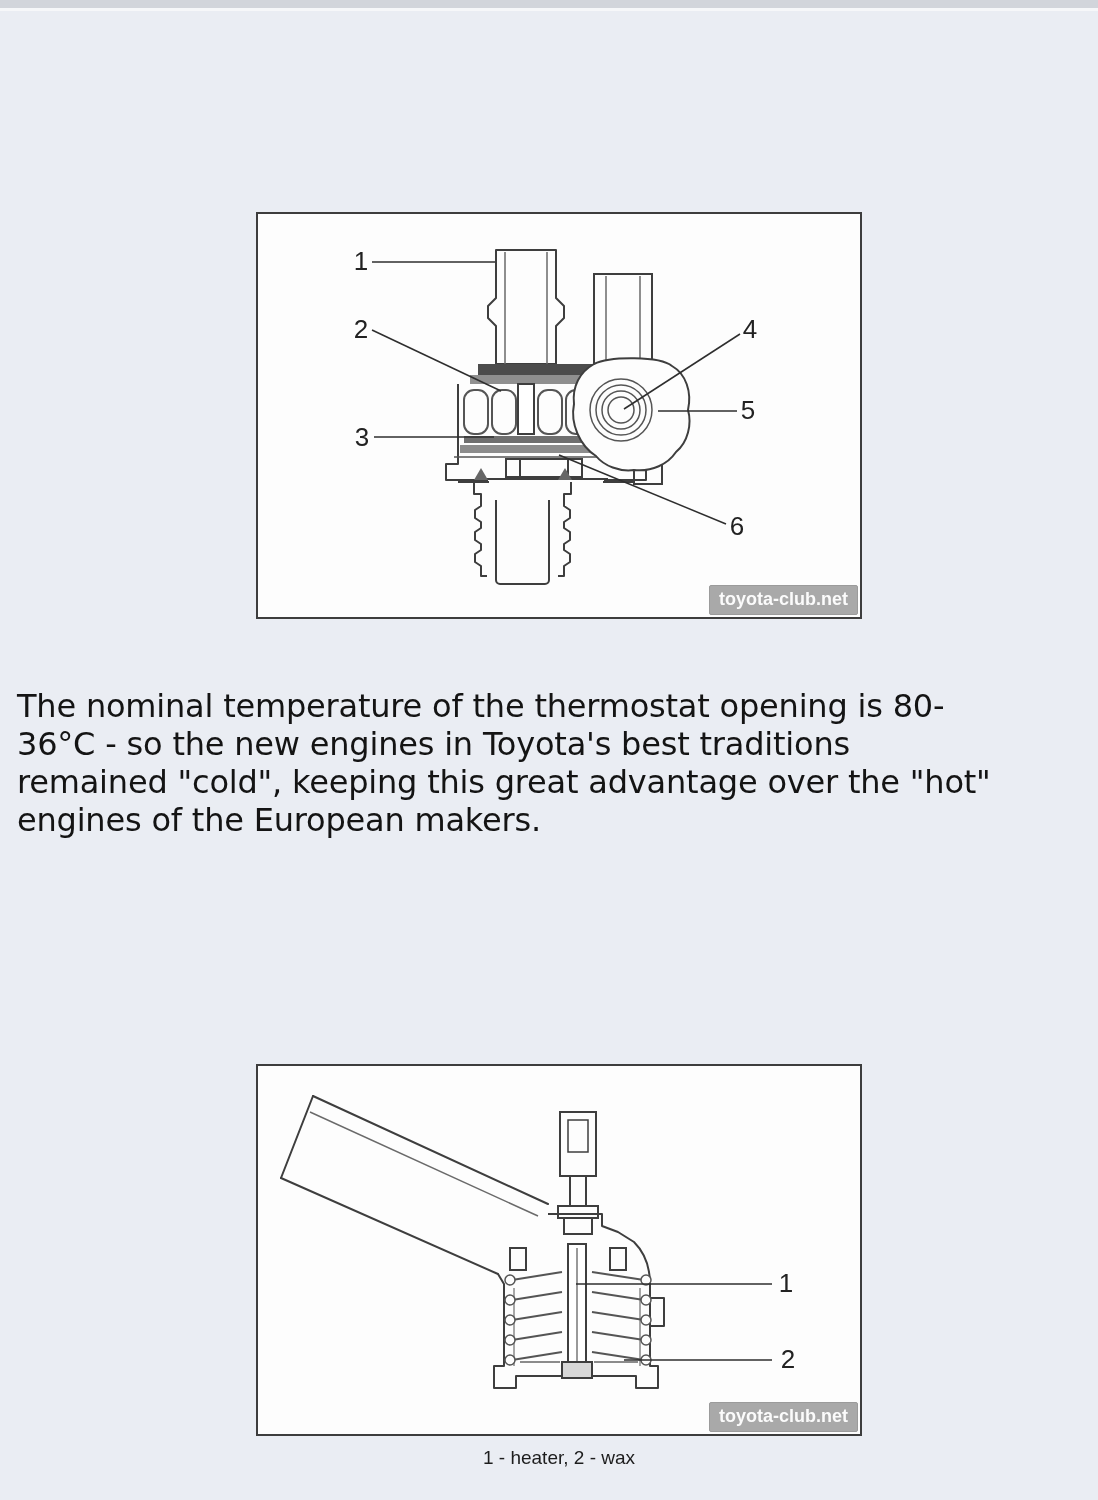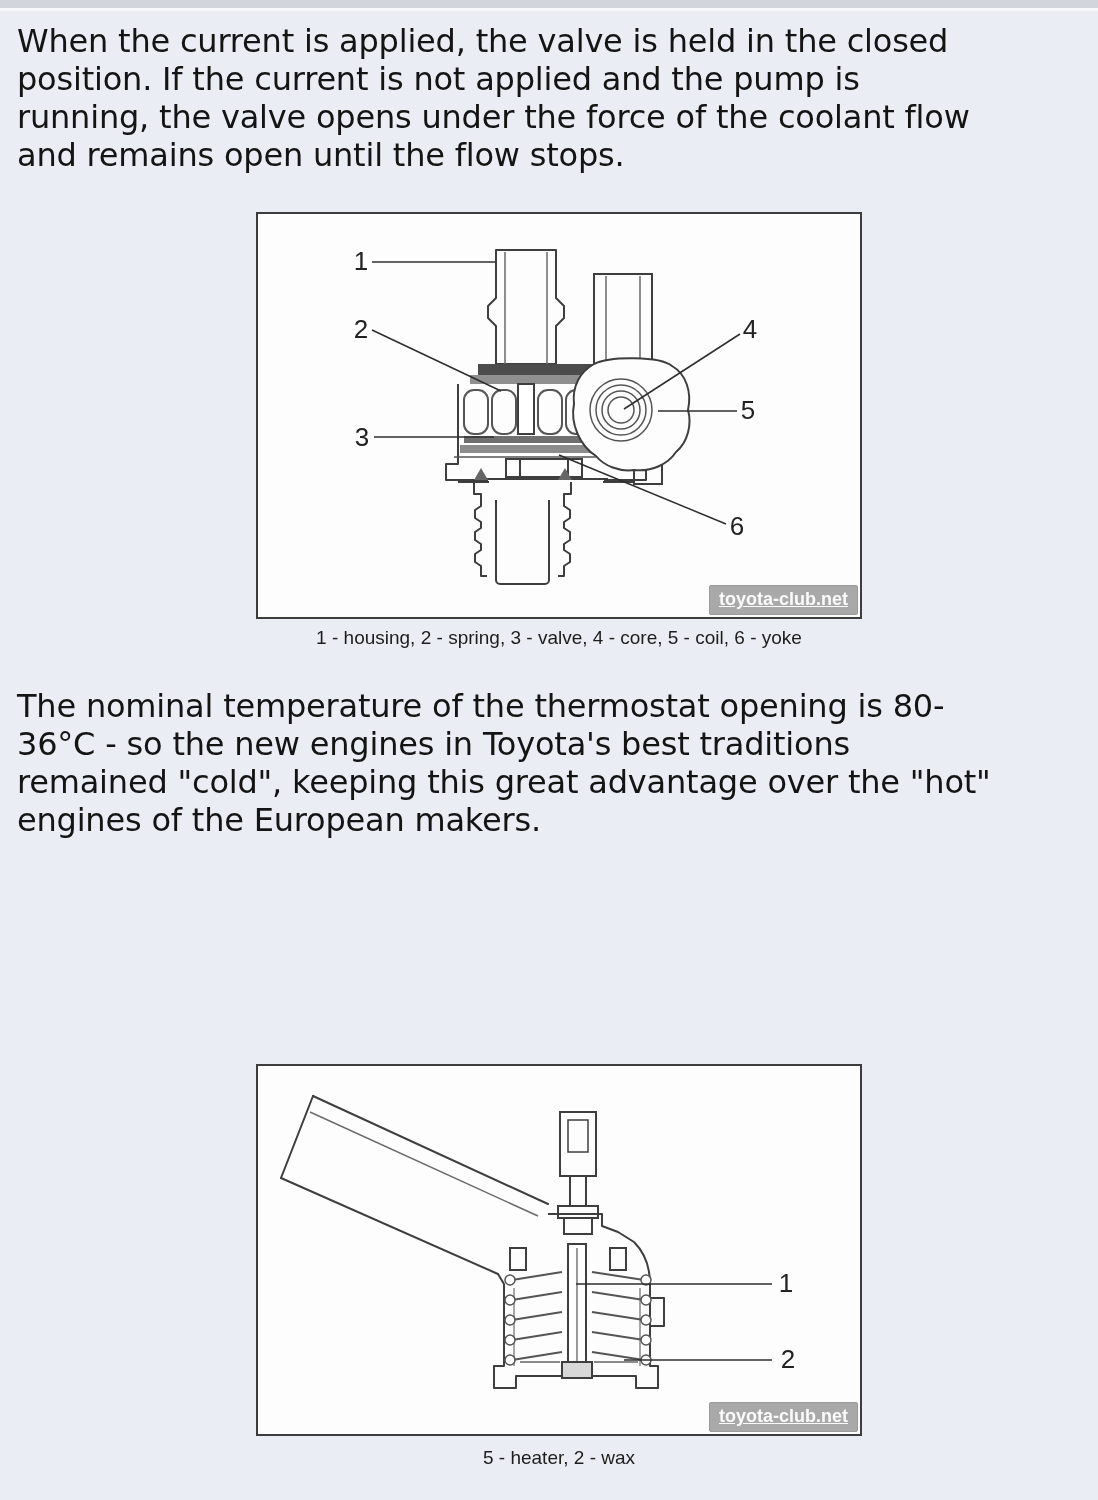--- a/index.html
+++ b/index.html
@@ -52,21 +52,20 @@
     right: 2px;
     bottom: 2px;
     background: #a9a9a9;
     border: 1px solid #9b9b9b;
     color: #fbfbfb;
     font-family: "Liberation Sans", sans-serif;
     font-weight: bold;
     font-size: 18px;
     padding: 3px 9px 4px 9px;
     border-radius: 2px;
-    text-decoration: underline;
   }
   .caption {
     position: absolute;
     left: 256px;
     width: 606px;
     text-align: center;
     font-family: "Liberation Sans", sans-serif;
     font-size: 19px;
     color: #1d1d1d;
   }
@@ -78,24 +77,20 @@
     fill: #222222;
   }
 </style>
 </head>
 <body>
 
 <div class="page">
 
   <div class="top-strip"></div>
 
-  <div class="para para-1">When the current is applied, the valve is held in the closed
-position. If the current is not applied and the pump is
-running, the valve opens under the force of the coolant flow
-and remains open until the flow stops.</div>
 
   <div class="figure-box figure-1">
     <svg viewBox="0 0 602 403" width="602" height="403">
 
       <g stroke="#3e3e3e" stroke-width="2" fill="none" stroke-linejoin="round" stroke-linecap="round">
         <path d="M238,36 H298 V84 L306,92 V104 L298,112 V150 H238 V112 L230,104 V92 L238,84 Z"></path>
       </g>
       <path d="M247,38 V150 M289,38 V150" stroke="#6a6a6a" stroke-width="1.5" fill="none"></path>
 
       <rect x="220" y="150" width="158" height="11" fill="#4c4c4c"></rect>
@@ -159,21 +154,20 @@
       <text class="diag-label" x="103" y="56" text-anchor="middle">1</text>
       <text class="diag-label" x="103" y="124" text-anchor="middle">2</text>
       <text class="diag-label" x="104" y="232" text-anchor="middle">3</text>
       <text class="diag-label" x="492" y="124" text-anchor="middle">4</text>
       <text class="diag-label" x="490" y="205" text-anchor="middle">5</text>
       <text class="diag-label" x="479" y="321" text-anchor="middle">6</text>
     </svg>
     <div class="watermark">toyota-club.net</div>
   </div>
 
-  <div class="caption caption-1">1 - housing, 2 - spring, 3 - valve, 4 - core, 5 - coil, 6 - yoke</div>
 
   <div class="para para-2">The nominal temperature of the thermostat opening is 80-
 36°C - so the new engines in Toyota's best traditions
 remained "cold", keeping this great advantage over the "hot"
 engines of the European makers.</div>
 
   <div class="figure-box figure-2">
     <svg viewBox="0 0 602 368" width="602" height="368">
 
       <g stroke="#3e3e3e" stroke-width="2" fill="none" stroke-linejoin="round" stroke-linecap="round">
@@ -229,15 +223,15 @@
         <path d="M318,218 H514"></path>
         <path d="M366,294 H514"></path>
       </g>
 
       <text class="diag-label" x="528" y="226" text-anchor="middle">1</text>
       <text class="diag-label" x="530" y="302" text-anchor="middle">2</text>
     </svg>
     <div class="watermark">toyota-club.net</div>
   </div>
 
-  <div class="caption caption-2">5 - heater, 2 - wax</div>
+  <div class="caption caption-2">1 - heater, 2 - wax</div>
 
 </div>
 
 </body></html>

